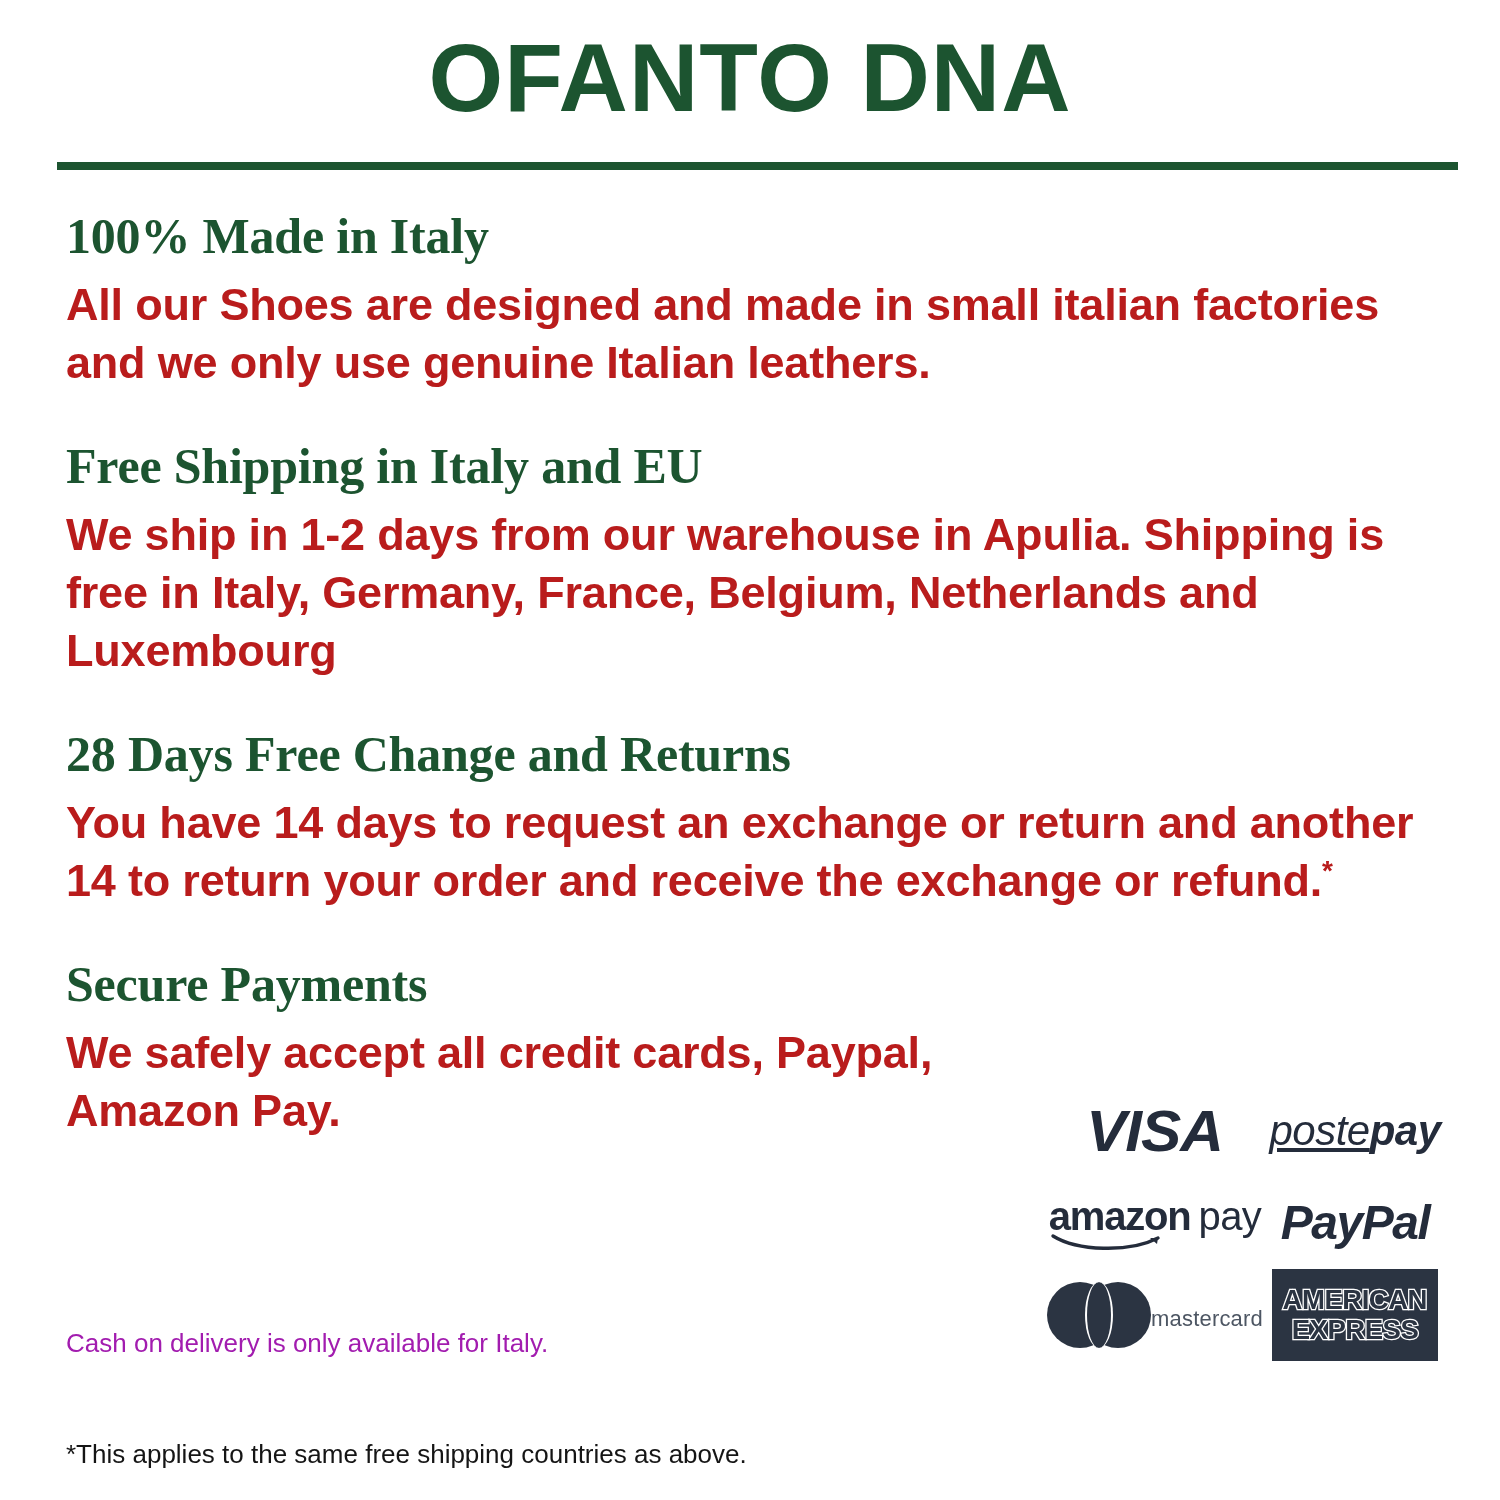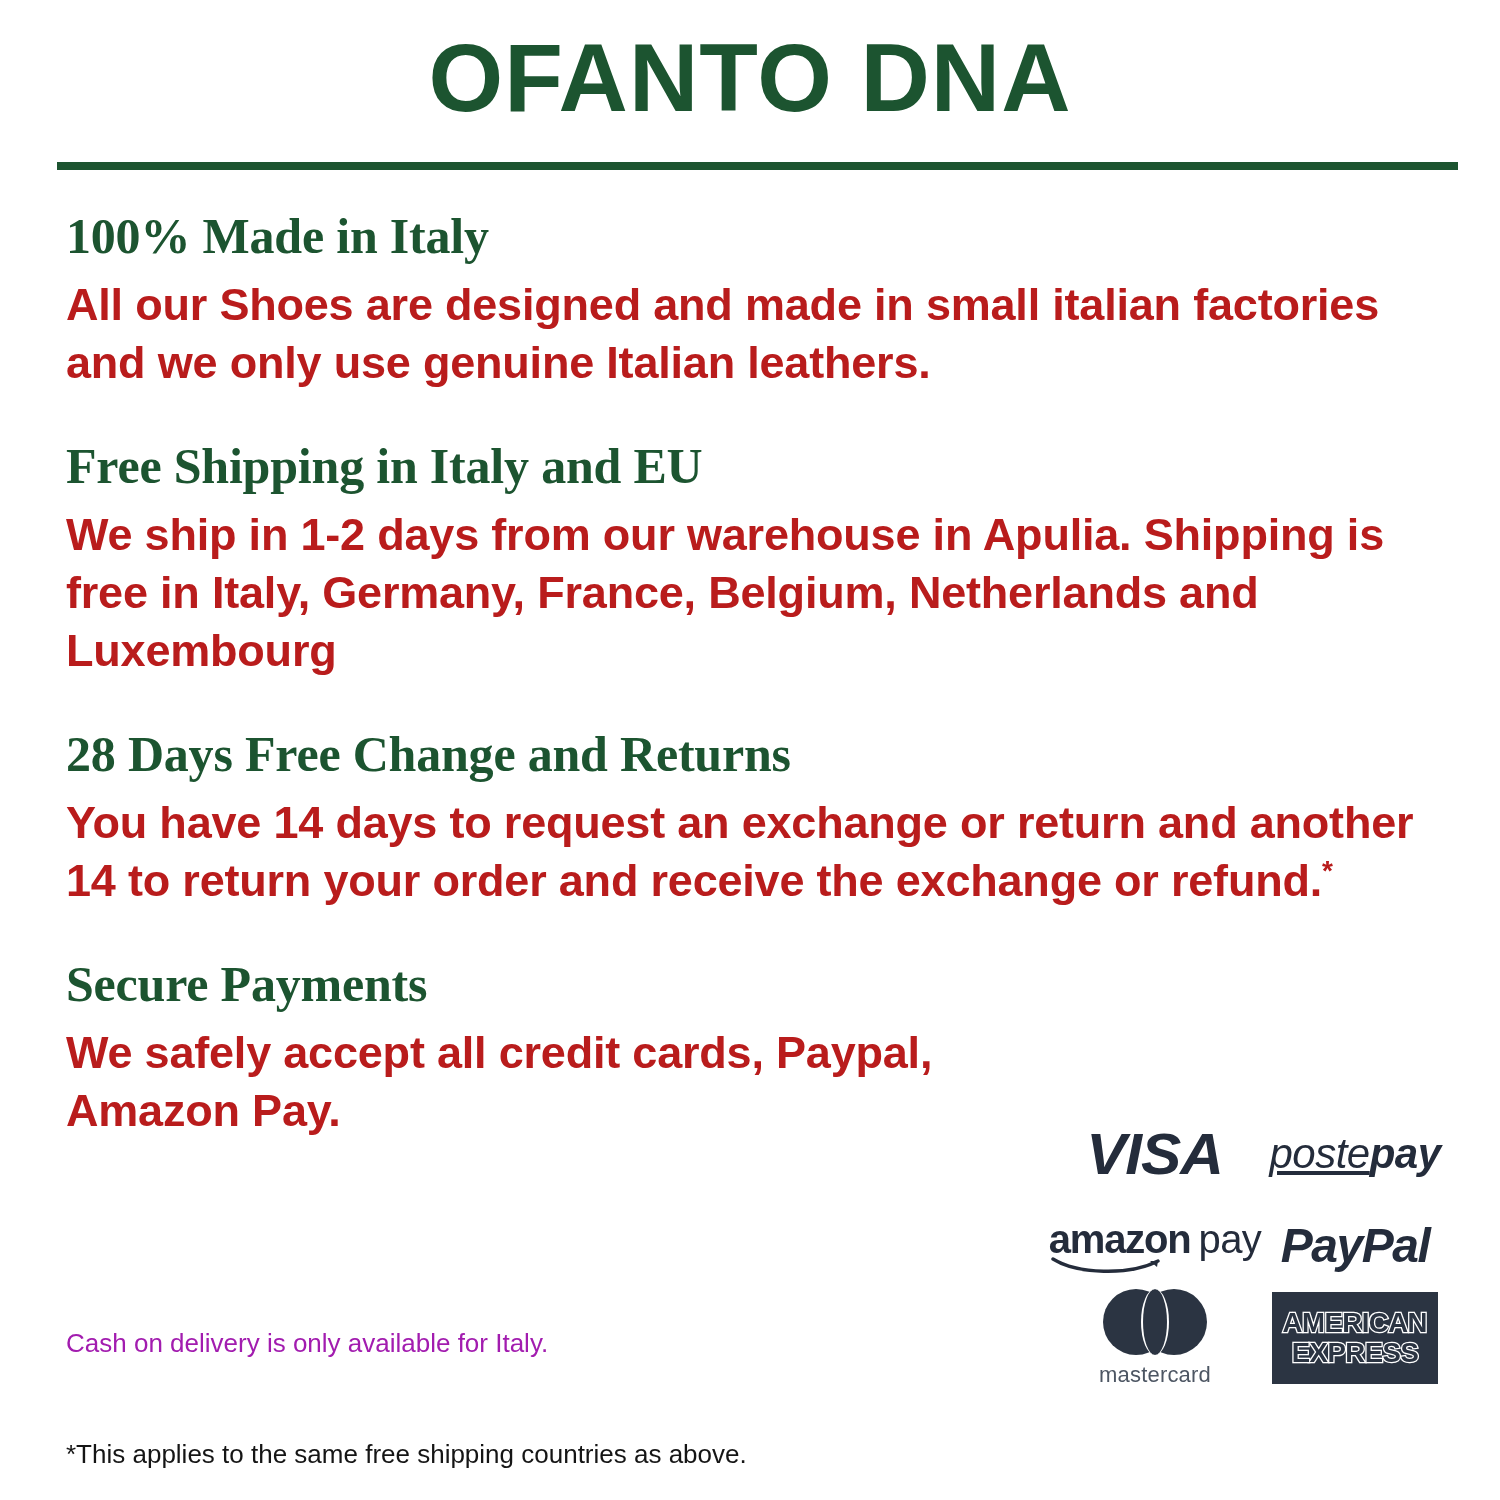--- a/index.html
+++ b/index.html
@@ -113,21 +113,21 @@
     line-height: 34px;
     color: #151515;
     font-weight: 400;
     text-align: center;
   }
 
   
   .logo-grid {
     position: absolute;
     left: 1055px;
-    top: 1108px;
+    top: 1085px;
     width: 400px;
   }
   .logo-line {
     display: flex;
     align-items: center;
     height: 92px;
   }
   .logo-line .cell {
     display: flex;
     align-items: center;
@@ -199,21 +199,21 @@
     position: absolute;
     left: 2px;
     bottom: -2px;
     width: 122px;
     height: 20px;
     overflow: visible;
   }
 
   .mastercard-mark {
     display: flex;
-    flex-direction: column;
+    flex-direction: row;
     align-items: center;
     justify-content: flex-end;
   }
   .mc-circles {
     position: relative;
     width: 104px;
     height: 66px;
   }
   .mc-circles .c {
     position: absolute;

